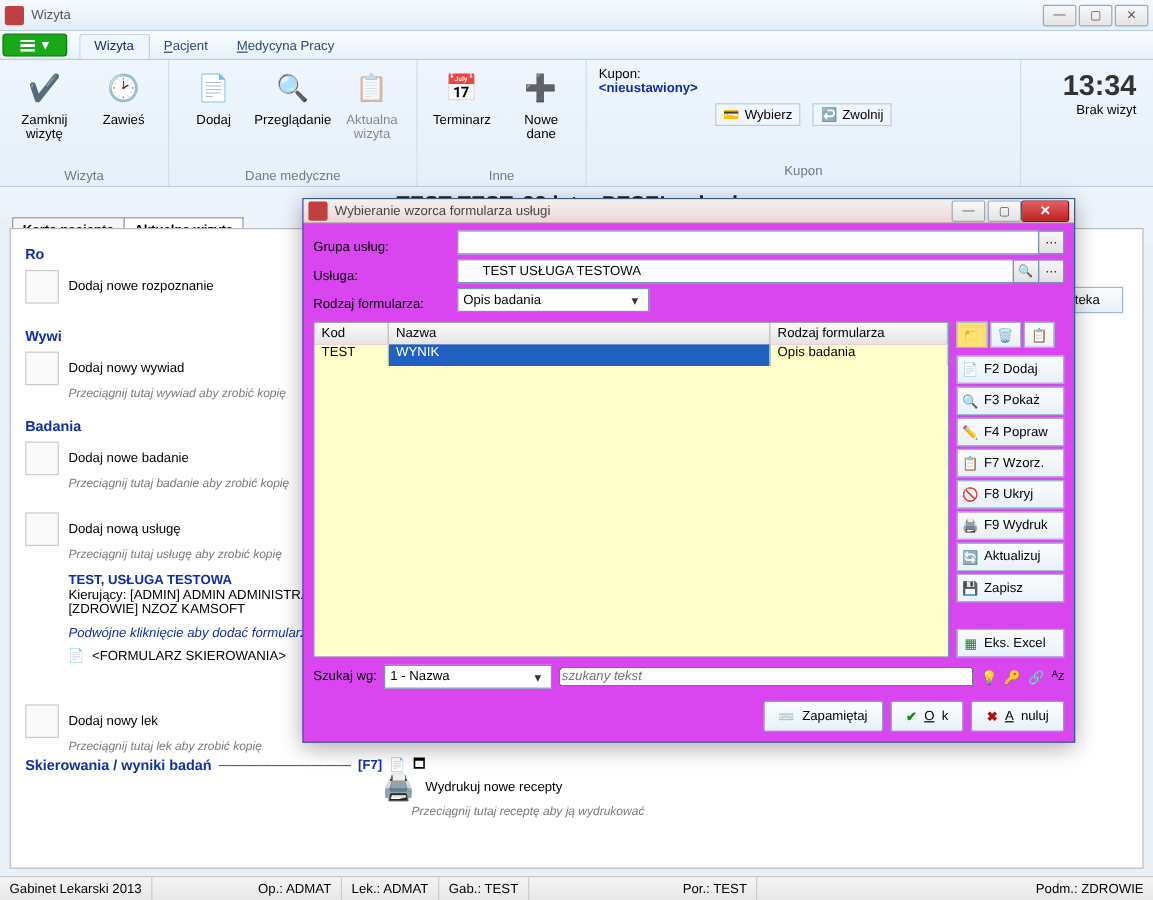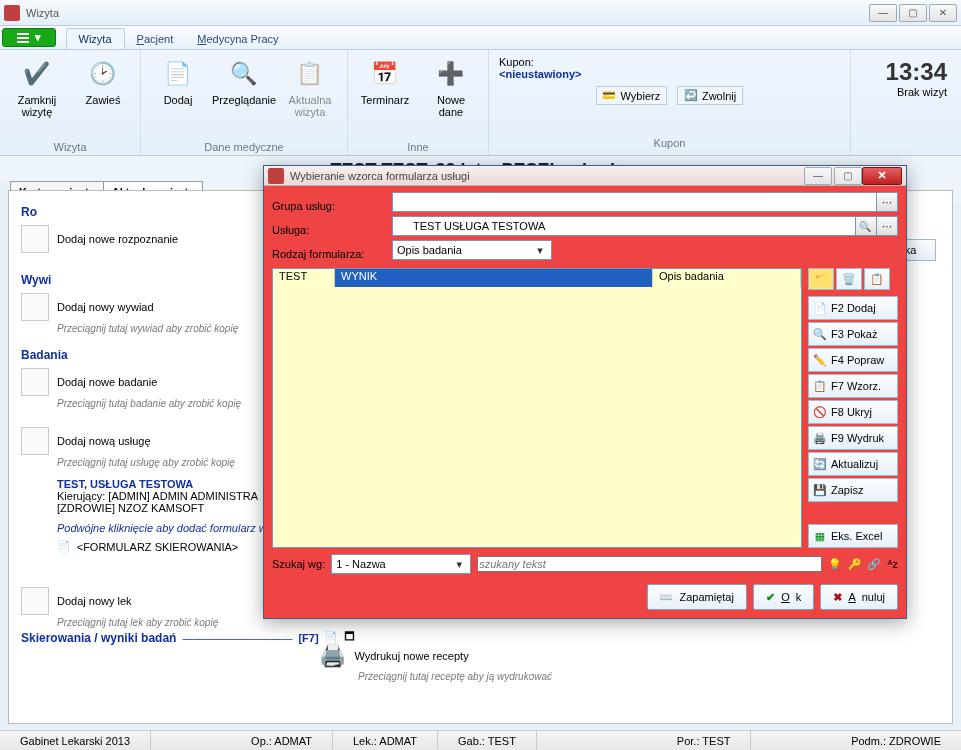--- a/index.html
+++ b/index.html
@@ -45,24 +45,24 @@
   .content { position:absolute; left:8px; right:8px; top:190px; bottom:26px; background:#fff; border:1px solid #bbb; overflow:hidden; padding:8px 12px; }
   .section-hdr { color:#1030a0; font-weight:bold; font-size:12px; margin:6px 0; }
   .row-item { display:flex; align-items:center; gap:8px; margin:4px 0 2px 0; }
   .row-item .doc-ico { width:28px; height:28px; border:1px solid #ccc; background:#fafafa; }
   .hint { color:#7a7a7a; font-style:italic; font-size:10px; margin-left:36px; }
   .blue-text { color:#1030a0; font-weight:bold; }
   .side-btn { position:absolute; right:16px; width:66px; height:22px; border:1px solid #a0b8d0; background:linear-gradient(#fafdff,#e8f0f8); text-align:center; line-height:20px; }
   
   
   .statusbar { position:absolute; bottom:0; left:0; right:0; height:20px; background:linear-gradient(#f4f4f4,#e8e8e8); border-top:1px solid #ccc; display:flex; align-items:center; }
-  .status-cell { padding:0 20px; border-right:1px solid #ccc; height:100%; display:flex; align-items:center; }
-  
-  
-  .modal { position:absolute; left:263px; top:165px; width:644px; height:454px; background:#ef4444; border:1px solid #365f8c; box-shadow:0 4px 18px rgba(0,0,0,0.35); display:flex; flex-direction:column; }
+  .status-cell { padding:0 8px; border-right:1px solid #ccc; height:100%; display:flex; align-items:center; }
+  
+  
+  .modal { position:absolute; left:252px; top:165px; width:644px; height:454px; background:#d946ef; border:1px solid #365f8c; box-shadow:0 4px 18px rgba(0,0,0,0.35); display:flex; flex-direction:column; }
   .modal-titlebar { height:26px; background:linear-gradient(#f6f0f0,#ecd8d8); display:flex; align-items:center; padding:0 4px; border-bottom:1px solid #c4b0b0; }
   .modal-titlebar .icon { width:16px; height:16px; background:#c04040; border-radius:2px; margin-right:6px; }
   .modal-titlebar .title { flex:1; color:#444; }
   .modal-close { width:40px; height:18px; background:linear-gradient(#e06060,#c02020); color:#fff; display:flex; align-items:center; justify-content:center; border:1px solid #801010; border-radius:2px; font-weight:bold; }
   .modal-body { flex:1; padding:6px 8px; display:flex; flex-direction:column; }
   .form-row { display:flex; align-items:flex-end; margin-bottom:4px; }
   .form-row label { width:120px; }
   .form-row .field { flex:1; height:20px; border:1px solid #7a94b4; background:#fff; padding:2px 20px; display:flex; align-items:center; }
   .field-btn { width:22px; height:20px; border:1px solid #7a94b4; background:linear-gradient(#f8f8f8,#e0e0e0); margin-left:-1px; display:flex; align-items:center; justify-content:center; font-size:10px; }
   .combo { height:20px; border:1px solid #7a94b4; background:#fff; padding:2px 4px; display:flex; align-items:center; justify-content:space-between; }
@@ -235,21 +235,21 @@
     <div class="doc-ico"></div>
     <span>Dodaj nowy lek</span>
   </div>
   <div class="hint">Przeciągnij tutaj lek aby zrobić kopię</div>
 
   <div style="position:absolute; left:310px; top:448px">
     <div class="row-item">
       <span style="font-size:22px">🖨️</span>
       <span>Wydrukuj nowe recepty</span>
     </div>
-    <div class="hint" style="margin-left:39px">Przeciągnij tutaj receptę aby ją wydrukować</div>
+    <div class="hint" style="margin-left:24px">Przeciągnij tutaj receptę aby ją wydrukować</div>
   </div>
 
   <div style="display:flex;align-items:center;gap:6px">
     <span class="section-hdr" style="margin:0">Skierowania / wyniki badań</span>
     <span style="color:#1030a0;flex:0 0 auto">——————————</span>
     <span class="blue-text">[F7]</span>
     <span>📄</span>
     <span>🗖</span>
   </div>
 </div>
@@ -286,20 +286,25 @@
     <div class="form-row">
       <label>Rodzaj formularza:</label>
       <div class="combo" style="width:160px">
         <span>Opis badania</span>
         <span class="arrow">▾</span>
       </div>
     </div>
 
     <div class="grid-and-side">
       <div class="grid">
+        <div class="grid-head">
+          <div class="gh gc-kod">Kod</div>
+          <div class="gh gc-nazwa">Nazwa</div>
+          <div class="gh gc-rodz">Rodzaj formularza</div>
+        </div>
         <div class="grid-body">
           <div class="grid-row">
             <div class="gc gc-kod">TEST</div>
             <div class="gc gc-nazwa sel" style="background:#2060c0;color:#fff">WYNIK</div>
             <div class="gc gc-rodz">Opis badania</div>
           </div>
         </div>
       </div>
       <div class="side-actions">
         <div class="side-top">

